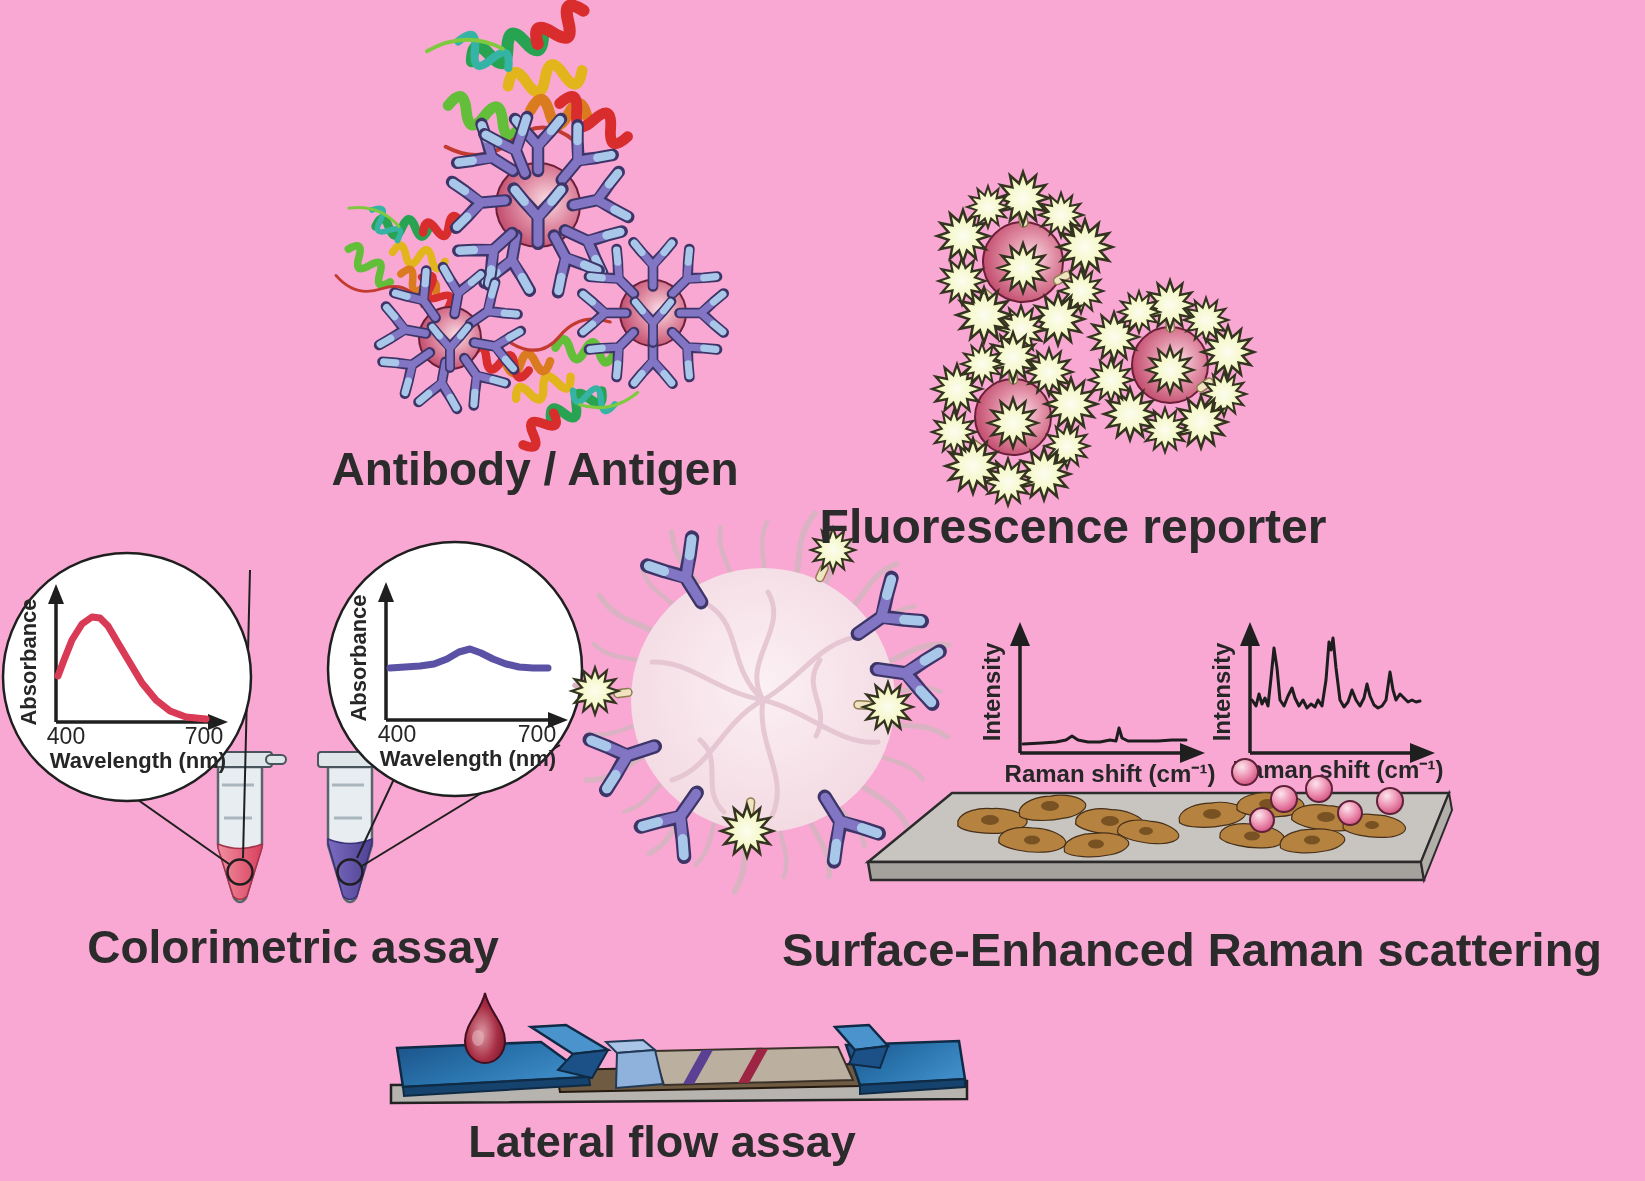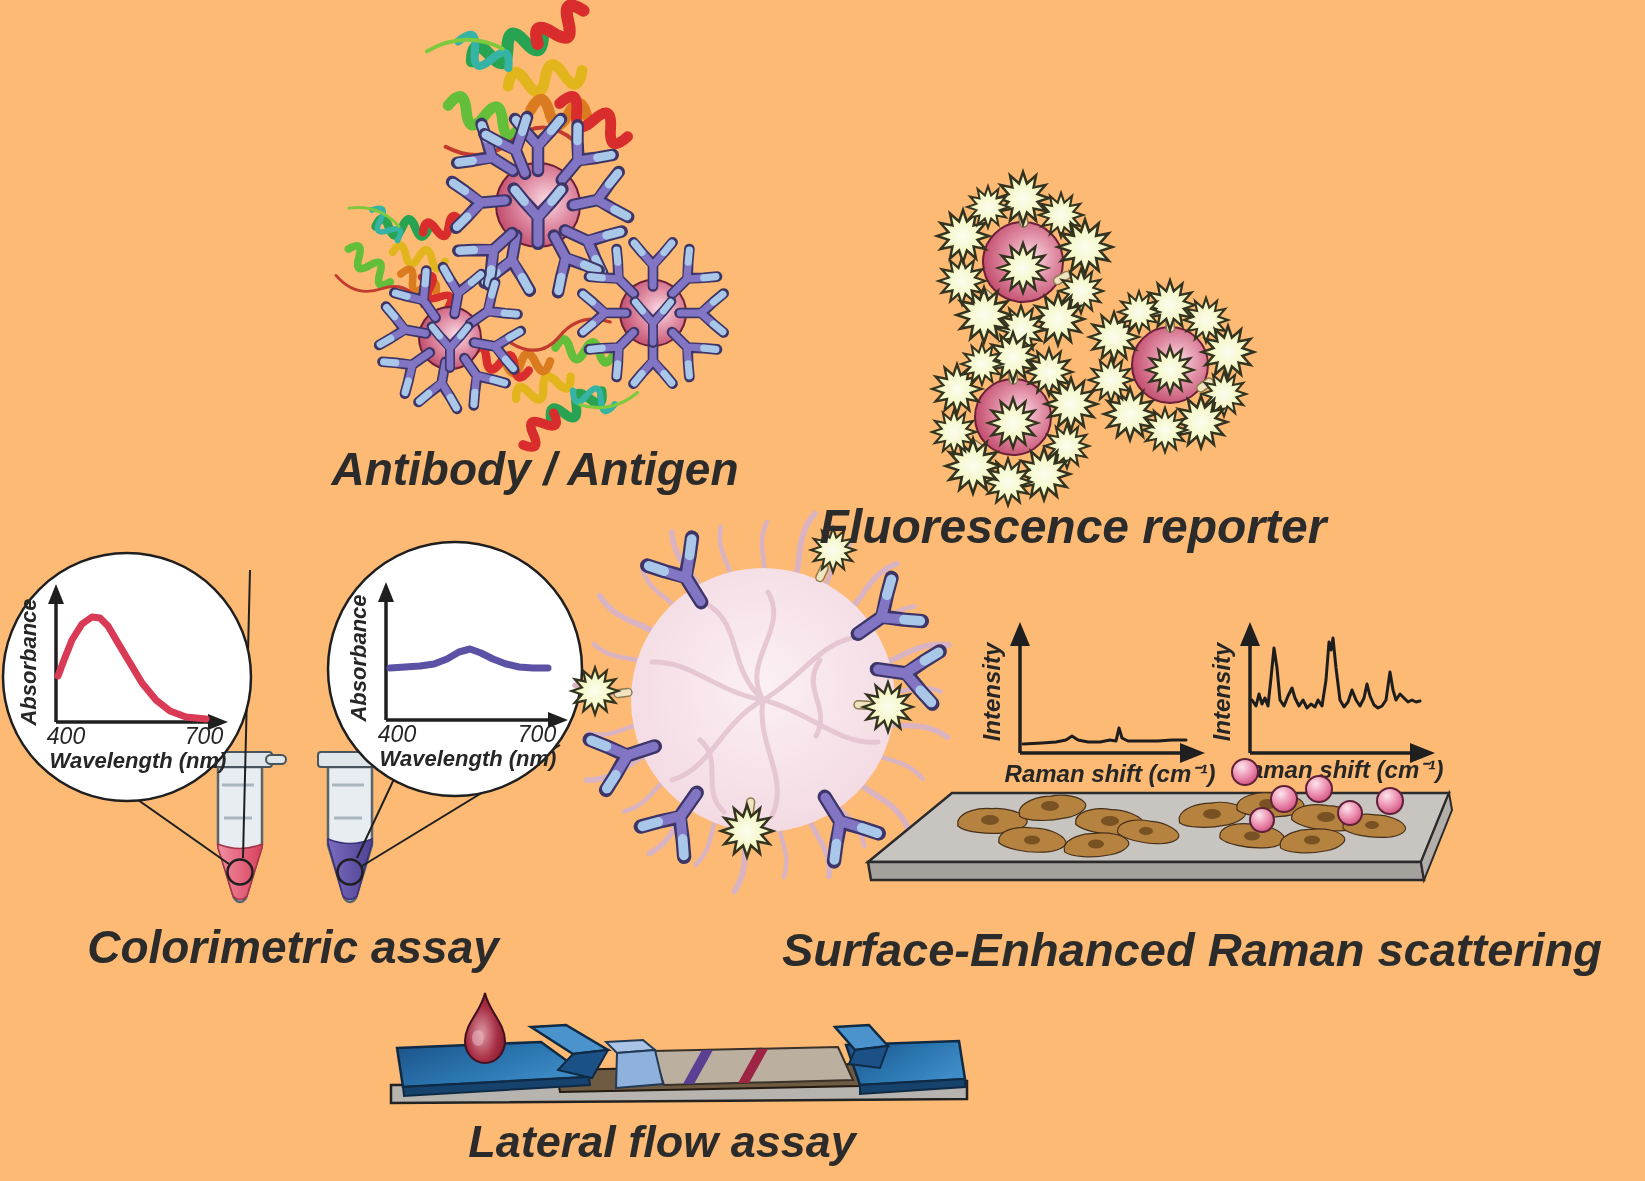--- a/index.html
+++ b/index.html
@@ -1,17 +1,17 @@
 <!DOCTYPE html>
 <html><head>
 <meta charset="utf-8">
 <style>
   html,body { margin:0; padding:0; background:#ffffff; }
-  .canvas { position:relative; width:1645px; height:1181px; background:#fdba74; overflow:hidden;
-            font-family:"Liberation Sans", sans-serif;font-style:italic; }
+  .canvas { position:relative; width:1645px; height:1181px; background:#f9a8d4; overflow:hidden;
+            font-family:"Liberation Sans", sans-serif; }
   svg { position:absolute; left:0; top:0; }
   .lbl      { font-family:"Liberation Sans", sans-serif; font-weight:700; fill:#2b2b2b; }
   .axis-lbl { font-family:"Liberation Sans", sans-serif; font-weight:700; font-size:22px; fill:#262626; }
   .tick     { font-family:"Liberation Sans", sans-serif; font-weight:400; font-size:23px; fill:#262626; }
   .raman-lbl{ font-family:"Liberation Sans", sans-serif; font-weight:700; font-size:24px; fill:#262626; }
   .curve    { fill:none; stroke-linecap:round; stroke-linejoin:round; }
   .axis     { stroke:#1f1f1f; stroke-width:3.5; fill:none; }
   .arrow    { fill:#1f1f1f; }
 </style>
 </head>

